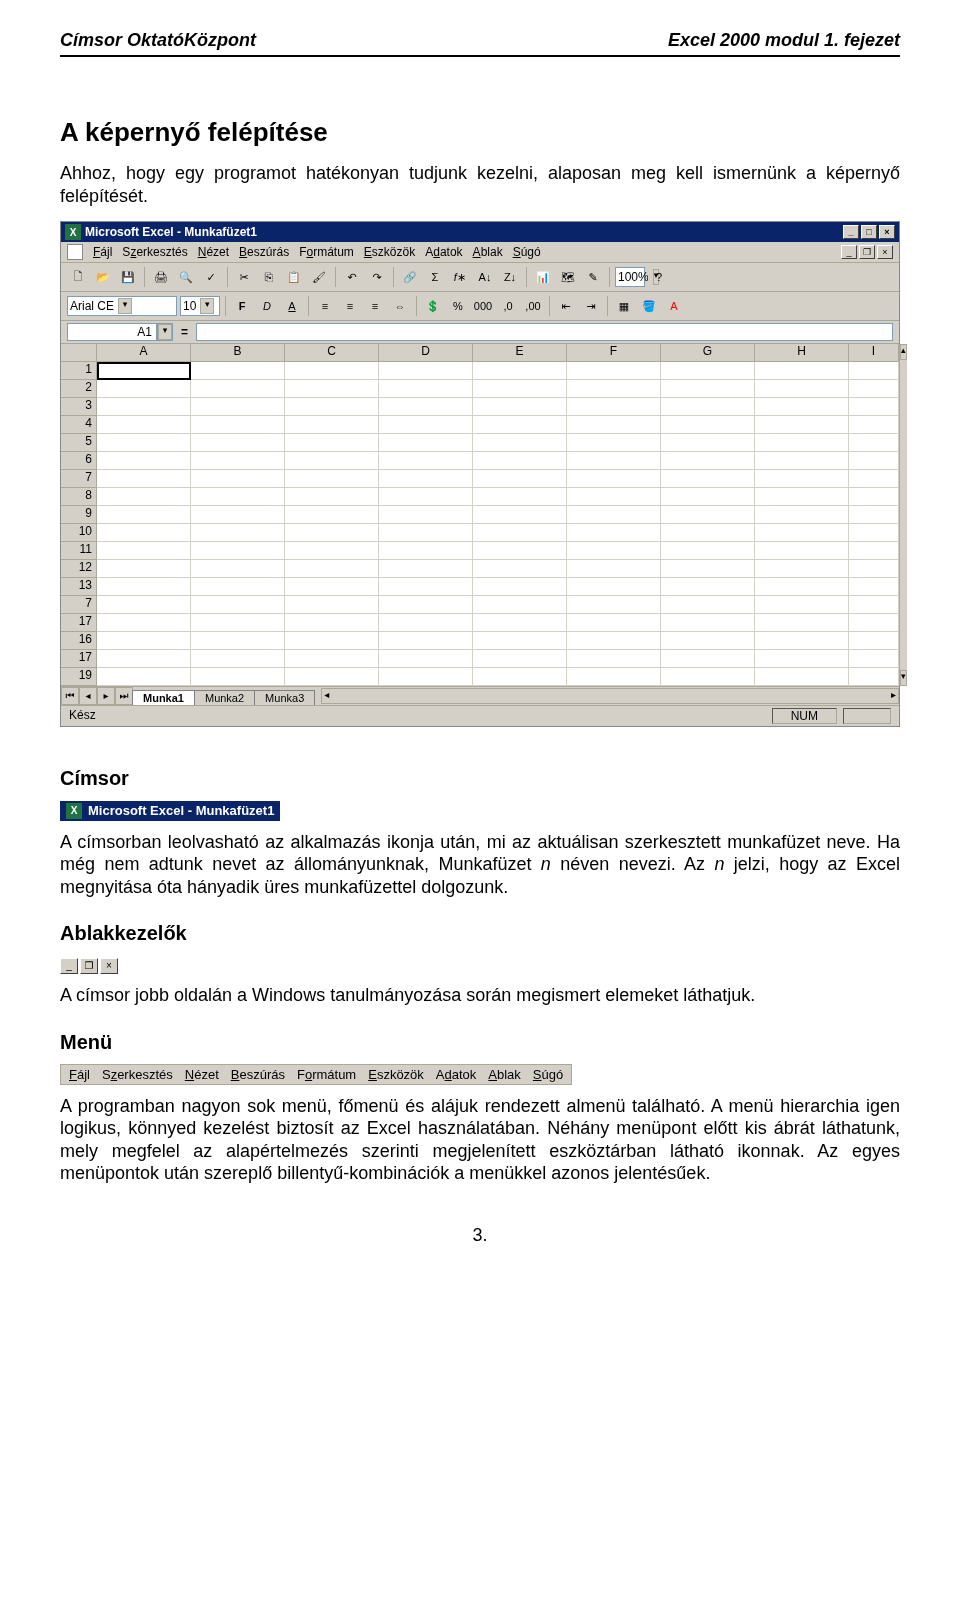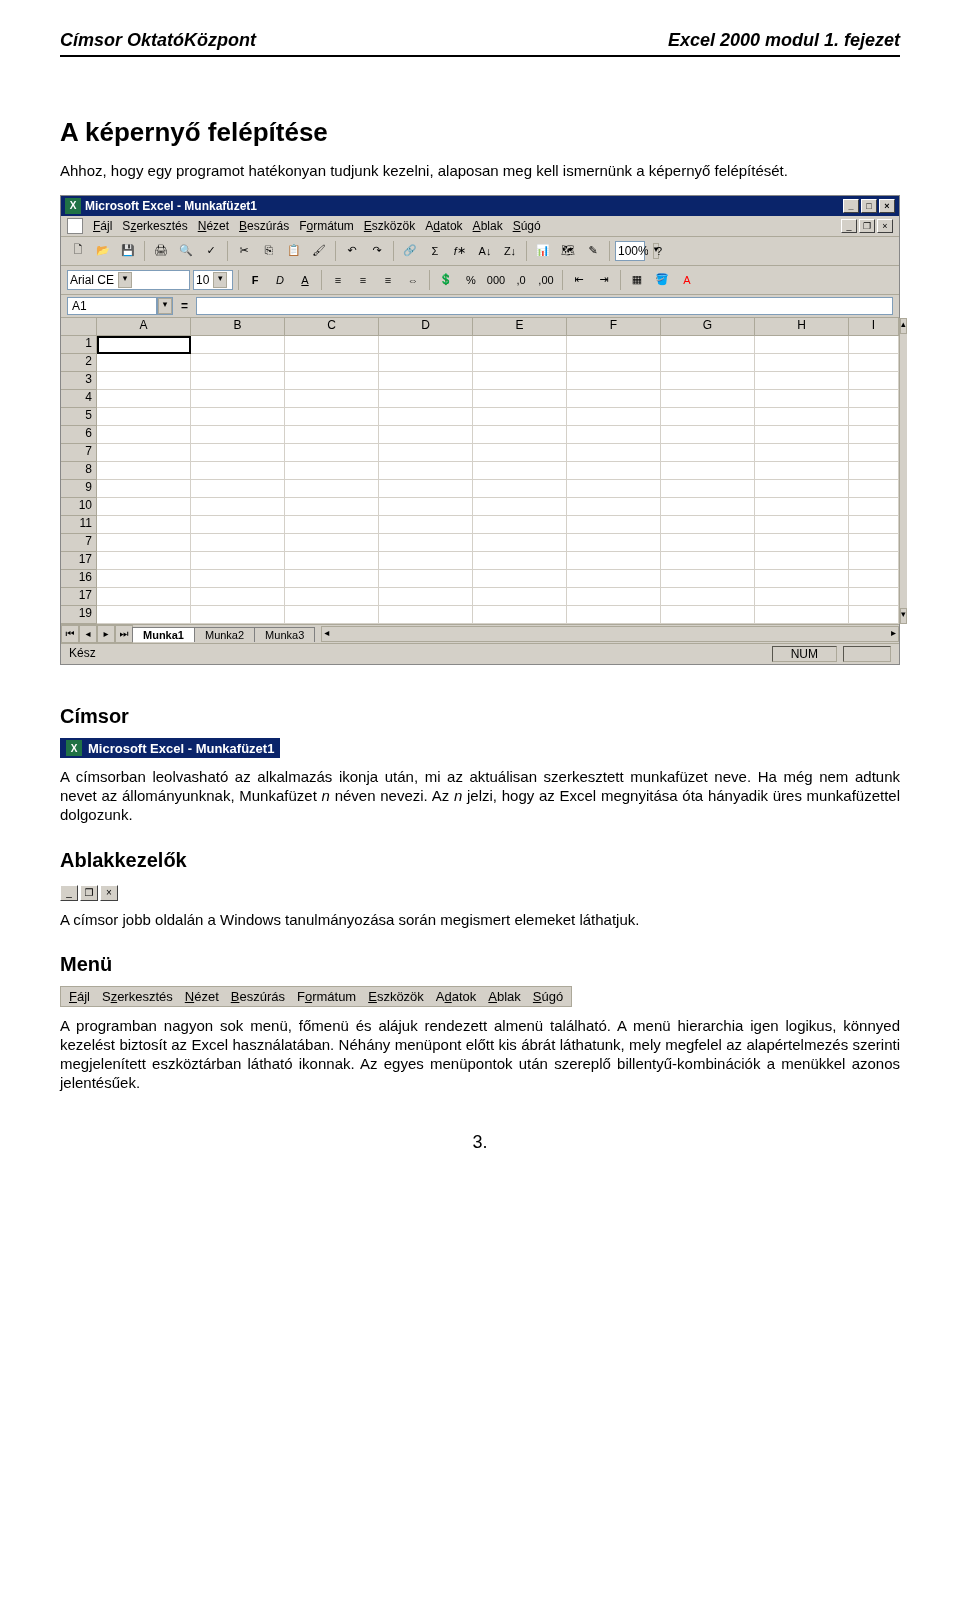--- a/index.html
+++ b/index.html
@@ -20,21 +20,21 @@
     border-bottom: 2px solid #000;
     padding-bottom: 4px;
     margin-bottom: 60px;
   }
   .section-title {
     font-size: 26px;
     font-weight: bold;
     margin-bottom: 14px;
   }
   .body-text {
-    font-size: 15px;
+    font-size: 18px;
     line-height: 1.25;
     text-align: justify;
     margin-bottom: 14px;
   }
   .sub-title {
     font-size: 20px;
     font-weight: bold;
     margin-top: 24px;
     margin-bottom: 10px;
   }
@@ -96,29 +96,29 @@
     display:flex; align-items:center; justify-content:center;
     font-size: 11px;
   }
   .tsep { width:1px; height:20px; background:#aca899; margin:0 2px; }
   .combo {
     background:#fff; border:1px solid #7f9db9;
     height:20px; display:flex; align-items:center;
     padding:0 2px;
   }
   .combo .dd { width:14px; height:16px; background:#d4d0c8; border:1px solid #aca899; margin-left:4px; font-size:9px; text-align:center; }
-  .font-combo { width:123px; }
+  .font-combo { width:110px; }
   .size-combo { width:40px; }
   .zoom-combo { width:30px; }
   .namebox-row {
     display:flex; align-items:center;
     padding: 2px 6px;
     border-bottom: 1px solid #aca899;
   }
-  .namebox { background:#fff; border:1px solid #7f9db9; width:90px; height:18px; padding:0 4px; display:flex; align-items:center; }
+  .namebox { background:#fff; border:1px solid #7f9db9; width:90px; height:18px; padding:0 4px; display:flex; align-items:center;justify-content:flex-end; }
   .fx { margin: 0 8px; font-weight:bold; }
   .formula-bar { background:#fff; border:1px solid #7f9db9; flex:1; height:18px; }
   .grid-wrap { display:flex; }
   .colheads { display:flex; }
   .corner, .colhead, .rowhead {
     background:#d4d0c8;
     border-right:1px solid #aca899;
     border-bottom:1px solid #aca899;
     text-align:center;
     font-size:12px;
@@ -479,20 +479,44 @@
             <div class="cell"></div>
             <div class="cell"></div>
             <div class="cell"></div>
             <div class="cell"></div>
             <div class="cell"></div>
             <div class="cell"></div>
             <div class="cell"></div>
             <div class="cell" style="width: 50px;"></div>
           </div>
           <div class="cellrow">
+            <div class="rowhead">12</div>
+            <div class="cell"></div>
+            <div class="cell"></div>
+            <div class="cell"></div>
+            <div class="cell"></div>
+            <div class="cell"></div>
+            <div class="cell"></div>
+            <div class="cell"></div>
+            <div class="cell"></div>
+            <div class="cell" style="width: 50px;"></div>
+          </div>
+          <div class="cellrow">
+            <div class="rowhead">13</div>
+            <div class="cell"></div>
+            <div class="cell"></div>
+            <div class="cell"></div>
+            <div class="cell"></div>
+            <div class="cell"></div>
+            <div class="cell"></div>
+            <div class="cell"></div>
+            <div class="cell"></div>
+            <div class="cell" style="width: 50px;"></div>
+          </div>
+          <div class="cellrow">
             <div class="rowhead">7</div>
             <div class="cell"></div>
             <div class="cell"></div>
             <div class="cell"></div>
             <div class="cell"></div>
             <div class="cell"></div>
             <div class="cell"></div>
             <div class="cell"></div>
             <div class="cell"></div>
             <div class="cell" style="width: 50px;"></div>

